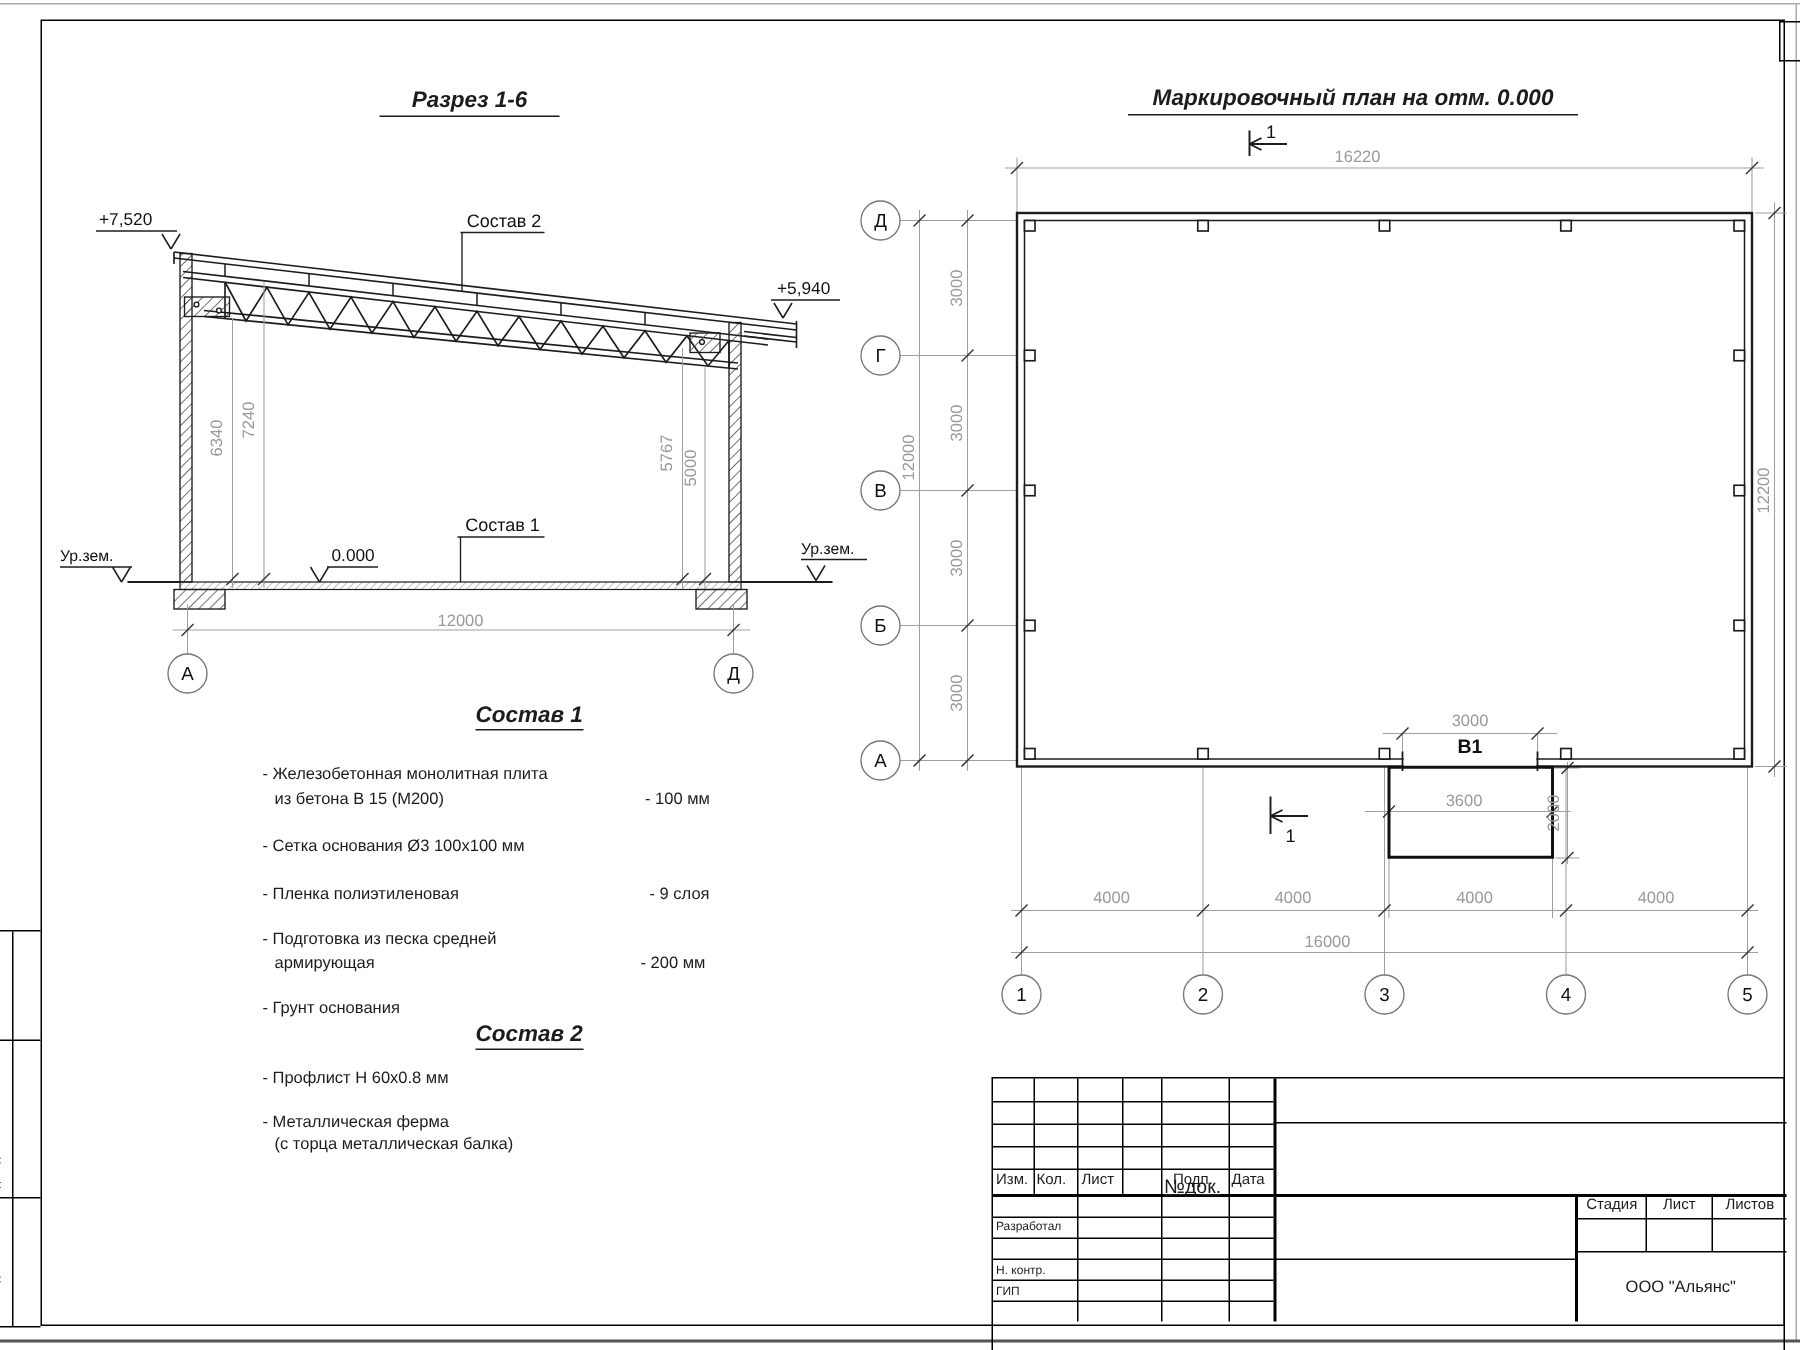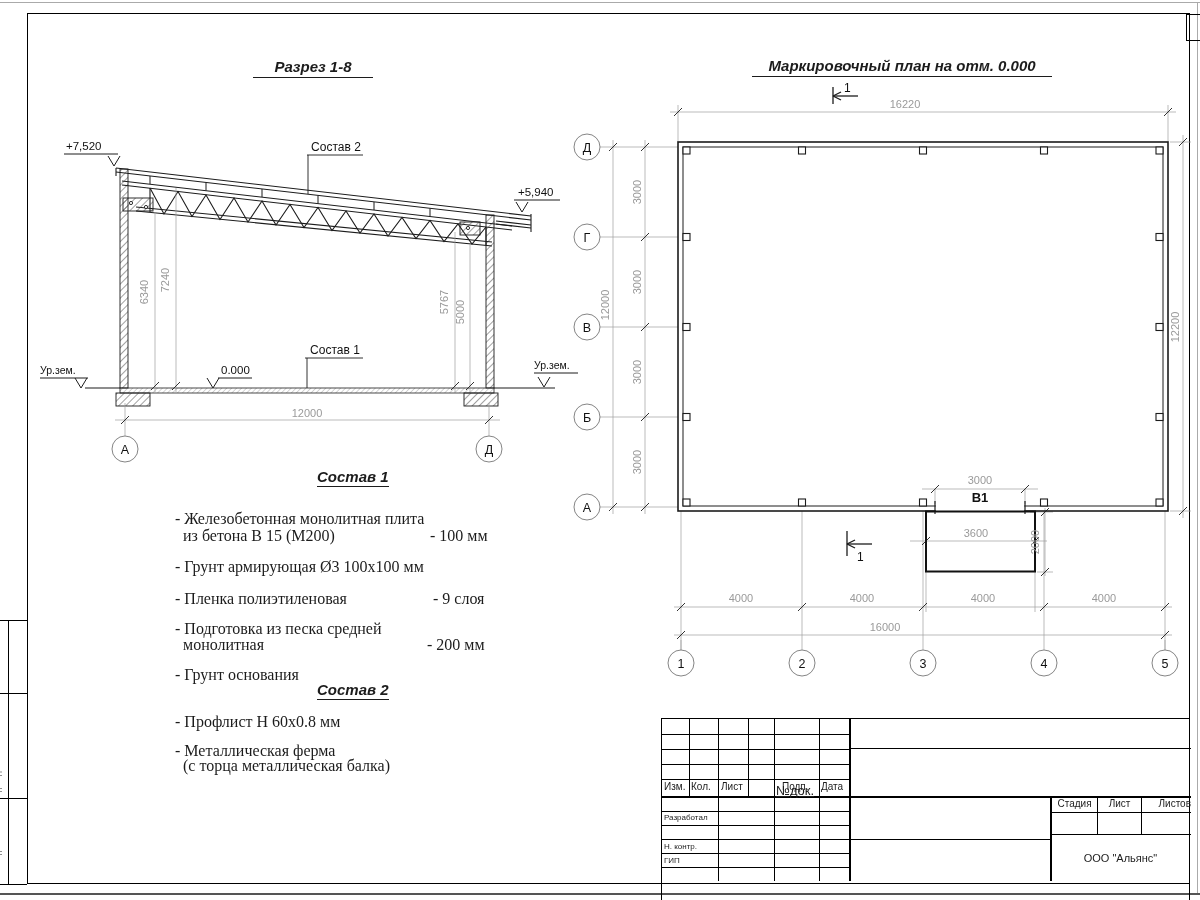--- a/index.html
+++ b/index.html
@@ -2,21 +2,21 @@
 <html><head>
 <meta charset="utf-8">
 <style>
   html,body{margin:0;padding:0;background:#fff;}
   body{width:1200px;height:900px;position:relative;overflow:hidden;
        font-family:"Liberation Sans",sans-serif;color:#1c1c1c;}
   .abs{position:absolute;}
   .frame{border:1.6px solid #000;}
   .drwtitle{font-style:italic;font-weight:700;font-size:15px;text-align:center;
             border-bottom:1px solid #1c1c1c;padding-bottom:2px;white-space:nowrap;}
-  .note{font-size:16px;white-space:nowrap;font-family:Liberation Serif, serif;}
+  .note{font-size:11px;white-space:nowrap;}
   .notehead{font-style:italic;font-weight:700;font-size:15px;border-bottom:1px solid #1c1c1c;
             padding-bottom:1px;white-space:nowrap;}
   .tb-line{position:absolute;background:#000;}
   .tb-label{position:absolute;font-size:10px;white-space:nowrap;}
   .side-label{position:absolute;font-size:6.5px;white-space:nowrap;transform:rotate(-90deg);
               transform-origin:left bottom;color:#222;}
   svg text{font-family:"Liberation Sans",sans-serif;}
   .dimtxt{fill:#9a9a9a;font-size:11px;}
   .blktxt{fill:#111;}
 </style>
@@ -33,21 +33,21 @@
 
 <div class="abs" style="left:0;top:620px;width:27px;height:263px;border-top:1px solid #000;border-bottom:1px solid #000;">
   <div class="abs" style="left:8px;top:0;width:1px;height:263px;background:#000;"></div>
   <div class="abs" style="left:0;top:72px;width:27px;height:1px;background:#000;"></div>
   <div class="abs" style="left:0;top:177px;width:27px;height:1px;background:#000;"></div>
   <div class="side-label" style="left:1px;top:68px;">Взам. инв. №</div>
   <div class="side-label" style="left:1px;top:172px;">Подп. и дата</div>
   <div class="side-label" style="left:1px;top:258px;">Инв. № подл.</div>
 </div>
 
-<div class="abs drwtitle" style="left:253px;top:58px;width:120px;">Разрез 1-8</div>
+<div class="abs drwtitle" style="left:253px;top:58px;width:120px;">Разрез 1-6</div>
 
 <svg class="abs" style="left:20px;top:30px;" width="600" height="450" viewBox="0 0 600 450">
   <defs>
     <pattern id="hatchS" width="5" height="5" patternTransform="rotate(45)" patternUnits="userSpaceOnUse">
       <line x1="0" y1="0" x2="0" y2="5" stroke="#444" stroke-width="1"></line>
     </pattern>
     <pattern id="hatchF" width="3.5" height="3.5" patternTransform="rotate(45)" patternUnits="userSpaceOnUse">
       <line x1="0" y1="0" x2="0" y2="3.5" stroke="#888" stroke-width="0.7"></line>
     </pattern>
   </defs>
@@ -167,25 +167,25 @@
       <line x1="287" y1="328" x2="287" y2="358"></line>
   </g>
   <text class="blktxt" x="316" y="121" text-anchor="middle" font-size="12">Состав 2</text>
   <text class="blktxt" x="315" y="324" text-anchor="middle" font-size="12">Состав 1</text>
 </svg>
 
 <div class="abs notehead" style="left:317px;top:468px;">Состав 1</div>
 <div class="abs note" style="left:175px;top:510px;">- Железобетонная  монолитная плита</div>
 <div class="abs note" style="left:183px;top:527px;">из бетона В 15 (М200)</div>
 <div class="abs note" style="left:430px;top:527px;">- 100 мм</div>
-<div class="abs note" style="left:175px;top:558px;">- Грунт армирующая Ø3 100х100 мм</div>
+<div class="abs note" style="left:175px;top:558px;">- Сетка основания Ø3 100х100 мм</div>
 <div class="abs note" style="left:175px;top:590px;">- Пленка полиэтиленовая</div>
 <div class="abs note" style="left:433px;top:590px;">-  9 слоя</div>
 <div class="abs note" style="left:175px;top:620px;">- Подготовка из песка средней</div>
-<div class="abs note" style="left:183px;top:636px;">монолитная</div>
+<div class="abs note" style="left:183px;top:636px;">армирующая</div>
 <div class="abs note" style="left:427px;top:636px;">- 200 мм</div>
 <div class="abs note" style="left:175px;top:666px;">- Грунт основания</div>
 <div class="abs notehead" style="left:317px;top:681px;">Состав 2</div>
 <div class="abs note" style="left:175px;top:713px;">- Профлист Н 60х0.8 мм</div>
 <div class="abs note" style="left:175px;top:742px;"></div>
 <div class="abs note" style="left:175px;top:742px;">- Металлическая ферма</div>
 <div class="abs note" style="left:183px;top:757px;">(с торца металлическая балка)</div>
 
 <div class="abs drwtitle" style="left:752px;top:57px;width:300px;">Маркировочный план на отм. 0.000</div>
 
@@ -380,16 +380,16 @@
   <div class="tb-label" style="left:114px;top:64px;font-size:13px;text-decoration:underline;">№док.</div>
   <div class="tb-label" style="left:120px;top:62px;">Подп.</div>
   <div class="tb-label" style="left:159px;top:62px;">Дата</div>
 
   <div class="tb-label" style="left:2px;top:94px;font-size:8px;">Разработал</div>
   <div class="tb-label" style="left:2px;top:123px;font-size:8px;">Н. контр.</div>
   <div class="tb-label" style="left:2px;top:137px;font-size:8px;">ГИП</div>
 
   <div class="tb-label" style="left:390px;top:79px;width:45px;text-align:center;">Стадия</div>
   <div class="tb-label" style="left:436px;top:79px;width:43px;text-align:center;">Лист</div>
-  <div class="tb-label" style="left:480px;top:79px;width:49px;text-align:right;overflow:hidden;">Листов</div>
+  <div class="tb-label" style="left:480px;top:79px;width:49px;text-align:center;overflow:hidden;">Листов</div>
 
   <div class="tb-label" style="left:388px;top:133px;width:141px;text-align:center;font-size:11px;">ООО "Альянс"</div>
 </div>
 
 </body></html>

